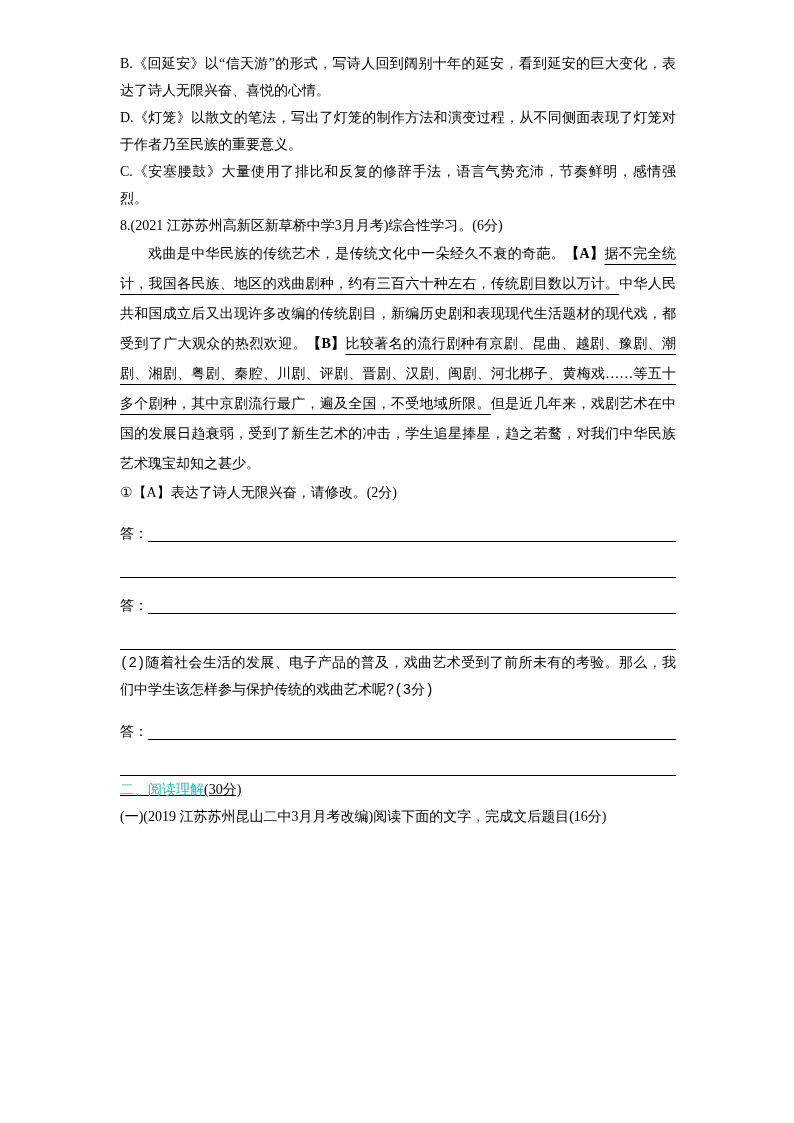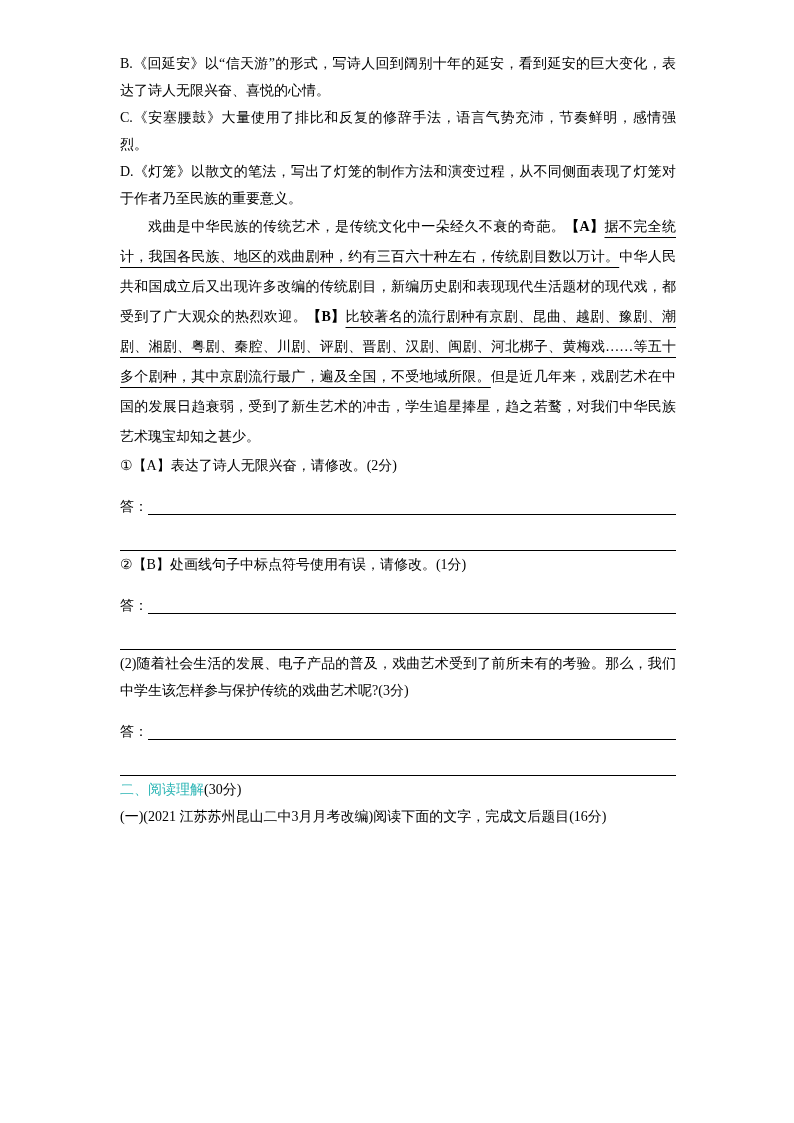--- a/index.html
+++ b/index.html
@@ -45,56 +45,56 @@
     flex: 1;
     border-bottom: 1px solid #000000;
     margin-bottom: 5px;
   }
   .full-rule {
     height: 0;
     border-bottom: 1px solid #000000;
     margin-top: 30px;
   }
   .sub2 { margin-top: 18px; }
-  .task2 { margin-top: 18px; }
-  .section-heading { margin-top: 26px; line-height: 27px; }
+  .task2 { margin-top: 18px; font-family: Liberation Mono, monospace; }
+  .section-heading { margin-top: 26px; line-height: 27px; text-decoration: underline; }
   .reading-heading { margin-top: 20px; }
 </style>
 </head>
 <body>
 
 <div class="page">
 
   <p class="para opt">B.《回延安》以“信天游”的形式，写诗人回到阔别十年的延安，看到延安的巨大变化，表达了诗人无限兴奋、喜悦的心情。</p>
+  <p class="para opt">D.《灯笼》以散文的笔法，写出了灯笼的制作方法和演变过程，从不同侧面表现了灯笼对于作者乃至民族的重要意义。</p>
   <p class="para opt">C.《安塞腰鼓》大量使用了排比和反复的修辞手法，语言气势充沛，节奏鲜明，感情强烈。</p>
-  <p class="para opt">D.《灯笼》以散文的笔法，写出了灯笼的制作方法和演变过程，从不同侧面表现了灯笼对于作者乃至民族的重要意义。</p>
 
+  <p class="para q8">8.(2021 江苏苏州高新区新草桥中学3月月考)综合性学习。(6分)</p>
 
   <p class="material"><span>戏曲是中华民族的传统艺术，是传统文化中一朵经久不衰的奇葩。</span><span class="seg-b">【A】</span><span class="seg-u">据不完全统计，我国各民族、地区的戏曲剧种，约有三百六十种左右，传统剧目数以万计。</span><span>中华人民共和国成立后又出现许多改编的传统剧目，新编历史剧和表现现代生活题材的现代戏，都受到了广大观众的热烈欢迎。</span><span class="seg-b">【B】</span><span class="seg-u">比较著名的流行剧种有京剧、昆曲、越剧、豫剧、潮剧、湘剧、粤剧、秦腔、川剧、评剧、晋剧、汉剧、闽剧、河北梆子、黄梅戏……等五十多个剧种，其中京剧流行最广，遍及全国，不受地域所限。</span><span>但是近几年来，戏剧艺术在中国的发展日趋衰弱，受到了新生艺术的冲击，学生追星捧星，趋之若鹜，对我们中华民族艺术瑰宝却知之甚少。</span></p>
 
   <p class="para sub">①【A】表达了诗人无限兴奋，请修改。(2分)</p>
   <div class="answer-row">
     <span class="answer-label">答：</span>
     <span class="answer-rule"></span>
   </div>
   <div class="full-rule"></div>
 
-  <p class="para sub2">②【B】处画线句子中标点符号使用有误，请修改。(1分)</p>
   <div class="answer-row">
     <span class="answer-label">答：</span>
     <span class="answer-rule"></span>
   </div>
   <div class="full-rule"></div>
 
   <p class="para task2">(2)随着社会生活的发展、电子产品的普及，戏曲艺术受到了前所未有的考验。那么，我们中学生该怎样参与保护传统的戏曲艺术呢?(3分)</p>
   <div class="answer-row">
     <span class="answer-label">答：</span>
     <span class="answer-rule"></span>
   </div>
   <div class="full-rule"></div>
 
   <p class="section-heading">
     <span class="section-title" style="color: rgb(43, 181, 181);">二、阅读理解</span><span>(30分)</span>
   </p>
 
-  <p class="para reading-heading">(一)(2021 江苏苏州昆山二中3月月考改编)阅读下面的文字，完成文后题目(16分)</p>
+  <p class="para reading-heading">(一)(2019 江苏苏州昆山二中3月月考改编)阅读下面的文字，完成文后题目(16分)</p>
 
 </div>
 
 </body></html>

